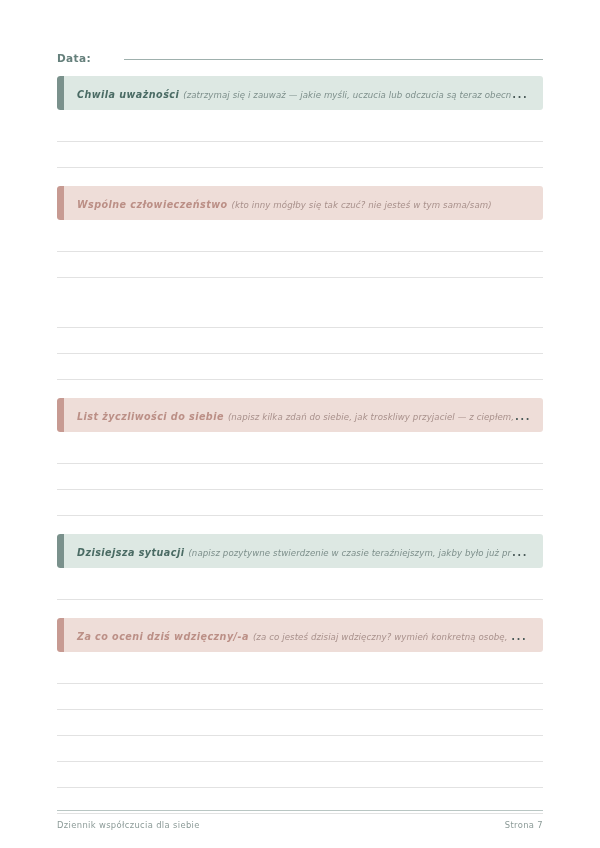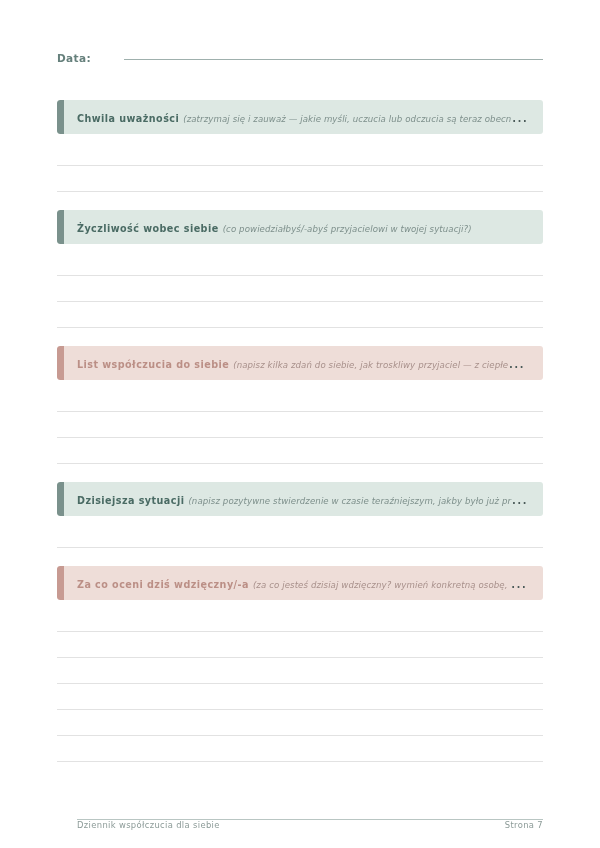--- a/index.html
+++ b/index.html
@@ -22,21 +22,21 @@
     box-sizing: border-box;
     padding: 52px 57px 0 57px;
     position: relative;
   }
 
   
   .date-row {
     display: flex;
     align-items: baseline;
     gap: 25px;
-    margin-bottom: 36px;
+    margin-bottom: 12px;
   }
   .date-label {
     font-size: 10.5px;
     font-weight: bold;
     letter-spacing: 0.4px;
     color: #66807c;
     white-space: nowrap;
   }
   .date-line {
     flex: 1;
@@ -65,20 +65,21 @@
     left: 0;
     top: 0;
     bottom: 0;
     width: 7px;
     border-radius: 3px 0 0 3px;
   }
   .section-title {
     font-size: 9.6px;
     font-weight: bold;
     letter-spacing: 0.45px;
+    font-style: italic;
   }
   .section-hint {
     font-size: 8.6px;
     font-style: italic;
     letter-spacing: 0.1px;
     margin-left: 4px;
   }
 
   
   .sec-green .section-header { background: #dde8e3; }
@@ -101,57 +102,63 @@
     border-bottom: 1px solid #e2e2e2;
   }
 
   
   .footer {
     position: absolute;
     left: 57px;
     right: 57px;
     bottom: 18px;
     border-top: 1px solid #b9c6c3;
+    padding-top: 9px;
     display: flex;
     justify-content: space-between;
     align-items: center;
     font-size: 8.4px;
     color: #8b9a97;
     letter-spacing: 0.35px;
-    margin-left: 20px;
   }
 </style>
 </head>
 <body>
 
 <div class="page">
 
   <div class="date-row">
     <span class="date-label">Data:</span>
     <span class="date-line"></span>
   </div>
 
   <div id="sections-root">
       <div class="section sec-green">
         <div class="section-header"><span class="accent"></span><span class="section-title">Chwila uważności</span><span class="section-hint">(zatrzymaj się i zauważ — jakie myśli, uczucia lub odczucia są teraz obecne, bez oceni…</span></div>
         <div class="lines">
           <div class="write-line"></div>
           <div class="write-line"></div>
         </div>
       </div>
+      <div class="section sec-pink">
+        <div class="section-header"><span class="accent"></span><span class="section-title">Wspólne człowieczeństwo</span><span class="section-hint">(kto inny mógłby się tak czuć? nie jesteś w tym sama/sam)</span></div>
+        <div class="lines">
+          <div class="write-line"></div>
+          <div class="write-line"></div>
+        </div>
+      </div>
       <div class="section sec-green">
-        <div class="section-header"><span class="accent"></span><span class="section-title">Życzliwość wobec siebie</span><span class="section-hint">(co powiedziałbyś/-abyś przyjacielowi w twojej sytuacji?)</span></div>
         <div class="lines">
           <div class="write-line"></div>
           <div class="write-line"></div>
           <div class="write-line"></div>
         </div>
       </div>
       <div class="section sec-pink">
-        <div class="section-header"><span class="accent"></span><span class="section-title">List współczucia do siebie</span><span class="section-hint">(napisz kilka zdań do siebie, jak troskliwy przyjaciel — z ciepłem, zrozumienie…</span></div>
+        <div class="section-header"><span class="accent"></span><span class="section-title">List życzliwości do siebie</span><span class="section-hint">(napisz kilka zdań do siebie, jak troskliwy przyjaciel — z ciepłem, zrozumienie…</span></div>
         <div class="lines">
           <div class="write-line"></div>
           <div class="write-line"></div>
           <div class="write-line"></div>
         </div>
       </div>
       <div class="section sec-green">
         <div class="section-header"><span class="accent"></span><span class="section-title">Dzisiejsza sytuacji</span><span class="section-hint">(napisz pozytywne stwierdzenie w czasie teraźniejszym, jakby było już prawdą — np…</span></div>
         <div class="lines">
           <div class="write-line"></div>

